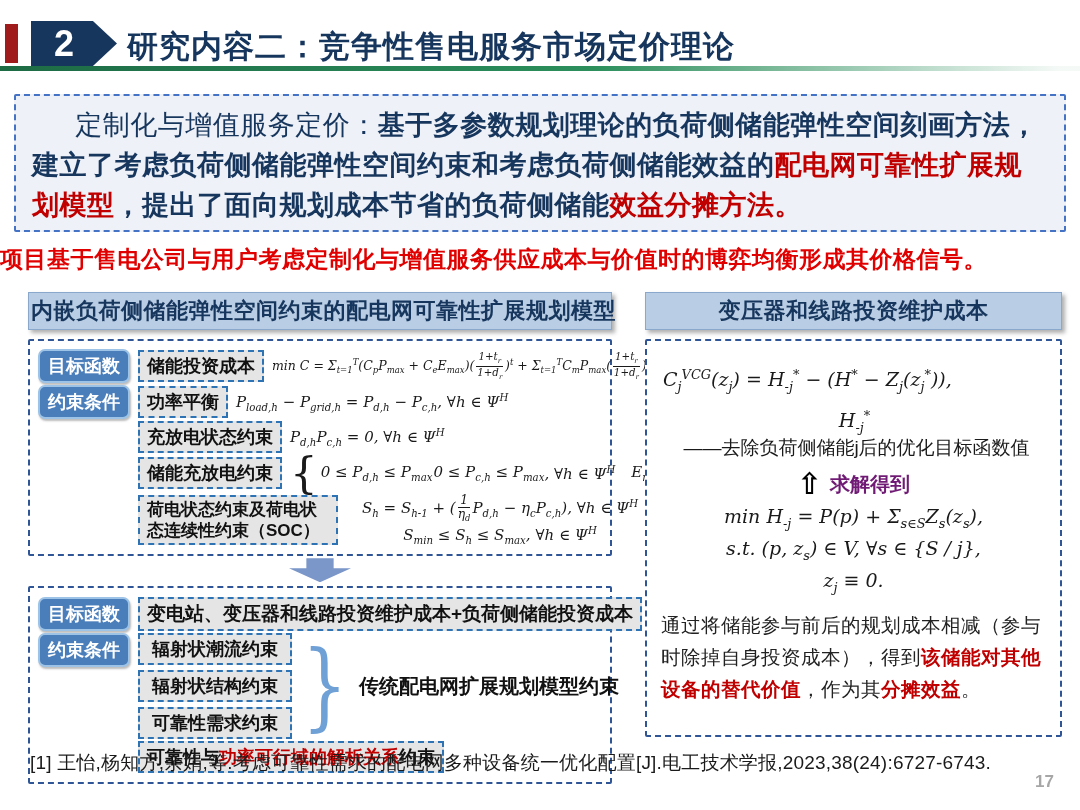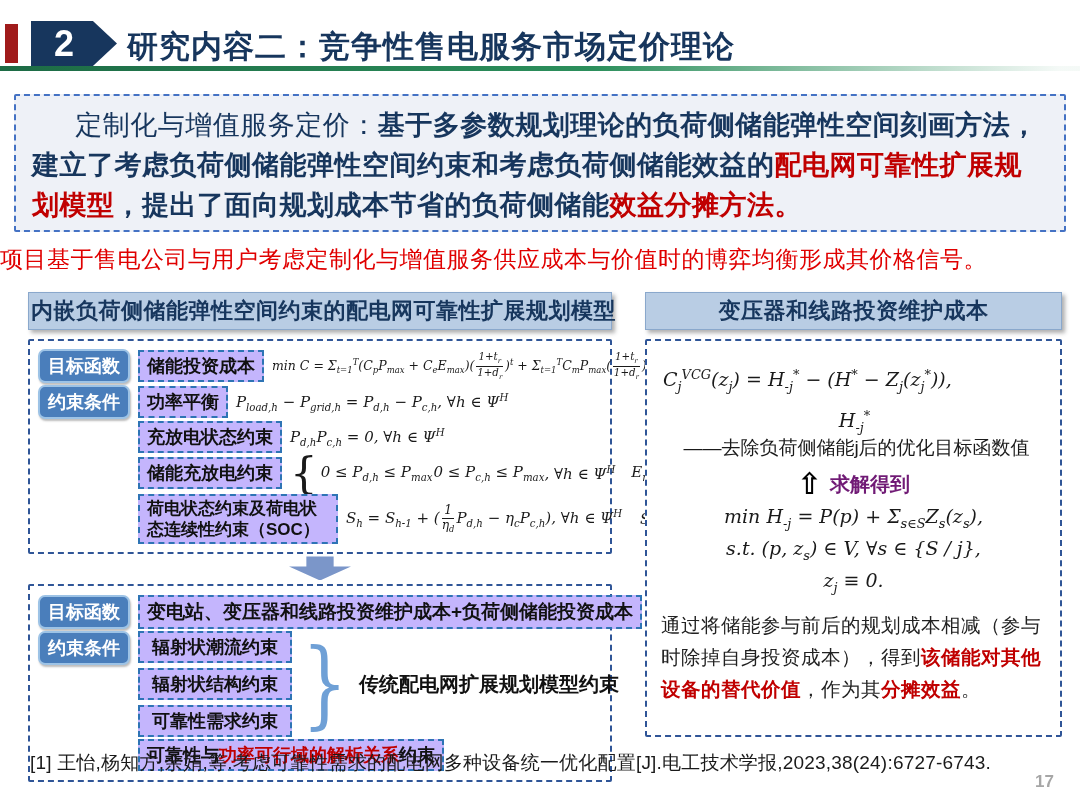--- a/index.html
+++ b/index.html
@@ -35,21 +35,21 @@
   }
   .summary-text{
     margin:0;font-size:27px;line-height:40px;font-weight:700;color:#17365d;
     text-indent:1.6em;letter-spacing:0.5px;
   }
   .summary-text .lead{font-weight:400;}
   .red{color:#c00000;}
   
   .slogan{
     position:absolute;top:244px;left:0;width:855px;text-align:center;
-    font-size:23px;font-weight:400;color:#e00000;letter-spacing:0.5px;white-space:nowrap;
+    font-size:23px;font-weight:700;color:#e00000;letter-spacing:0.5px;white-space:nowrap;
   }
   
   .panel-header{
     background:#b9cde4;border:1px solid #8aa8cc;
     box-shadow:3px 3px 4px rgba(80,80,80,0.45);
     color:#17365d;font-size:22px;font-weight:700;
     text-align:center;padding:3px 2px;letter-spacing:0.5px;white-space:nowrap;
   }
   .left-panel{position:absolute;left:28px;top:292px;width:584px;}
   .right-panel{position:absolute;left:645px;top:292px;width:417px;}
@@ -63,40 +63,40 @@
   
   .u-row{display:flex;align-items:center;margin:2px 0;}
   .badge{
     flex:none;width:88px;text-align:center;
     background:#4a7ebb;border:2px solid #9dc3e6;border-radius:7px;
     color:#ffffff;font-size:18px;font-weight:700;padding:3px 0;
     box-shadow:1px 2px 2px rgba(90,90,90,0.4);
   }
   .badge-spacer{flex:none;width:92px;}
   .lab{
-    flex:none;border:2px dashed #2e74b5;background:#c4b5fd;
+    flex:none;border:2px dashed #2e74b5;background:#e5e5e5;
     font-size:18px;font-weight:700;color:#111111;
     padding:2px 7px;margin-left:8px;white-space:nowrap;
   }
   .lab.two-line{font-size:17px;line-height:1.25;white-space:normal;width:182px;text-align:left;}
   .math{
     font-family:"DejaVu Serif","Liberation Serif",serif;
     font-style:italic;color:#1a1a1a;margin-left:8px;white-space:nowrap;
   }
   .f-small{font-size:12.5px;}
   .f-mid{font-size:15px;}
   sub,sup{font-size:0.68em;font-style:italic;}
   .frac{display:inline-flex;flex-direction:column;align-items:center;vertical-align:middle;
         margin:0 2px;line-height:1.1;font-size:0.82em;}
   .frac .fx{border-bottom:1px solid currentColor;padding:0 2px;display:block;}
   .frac .fy{display:block;}
   .cases{display:inline-flex;align-items:center;}
   .cases .brace-glyph{font-size:2.9em;font-weight:400;line-height:0.85;font-style:normal;margin-right:3px;}
   .cases .lines{display:inline-flex;flex-direction:row;gap:1px;}
-  .soc-lines{display:inline-flex;flex-direction:row;gap:18px;margin-left:8px;}
+  .soc-lines{display:inline-flex;flex-direction:column;gap:1px;margin-left:24px;}
   .soc-lines .math{margin-left:0;}
   .soc-lines .math:last-child{align-self:center;}
   .extra-gap{margin-left:16px;}
   
   .down-arrow{
     width:62px;height:24px;margin:2px auto 0 auto;
     background:#7b96c9;
     clip-path:polygon(28% 0,72% 0,72% 42%,100% 42%,50% 100%,0 42%,28% 42%);
   }
   

